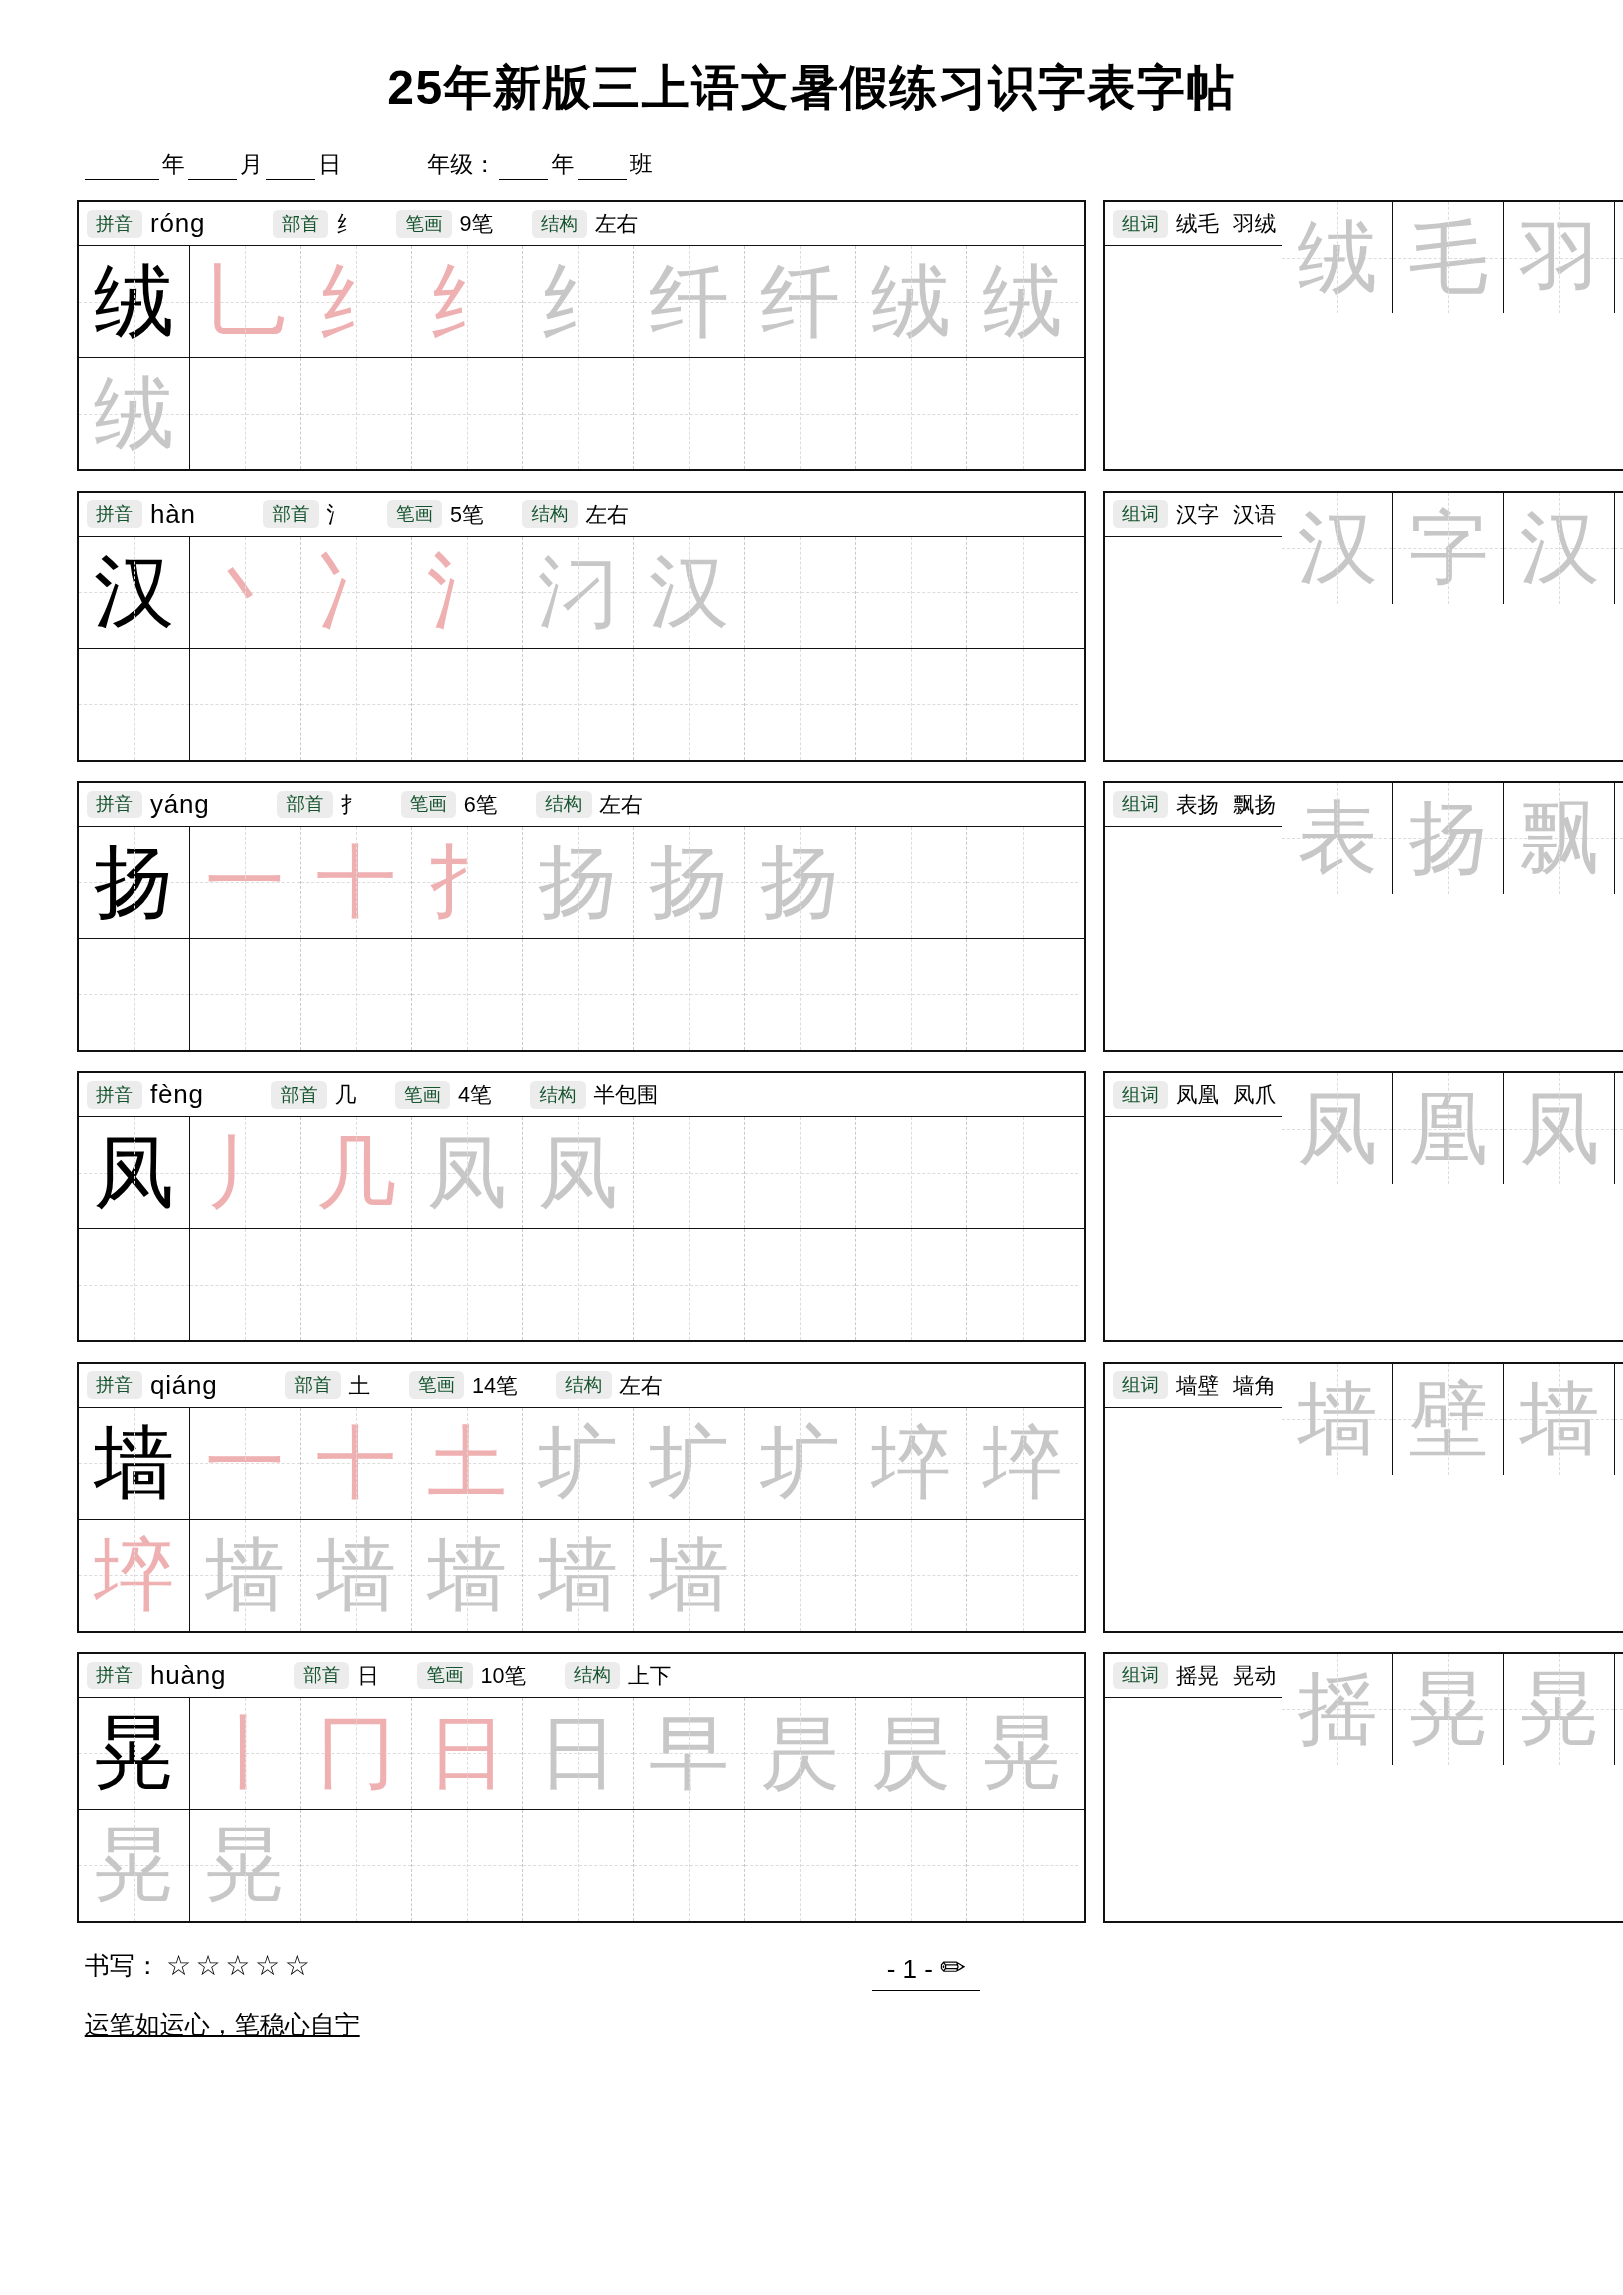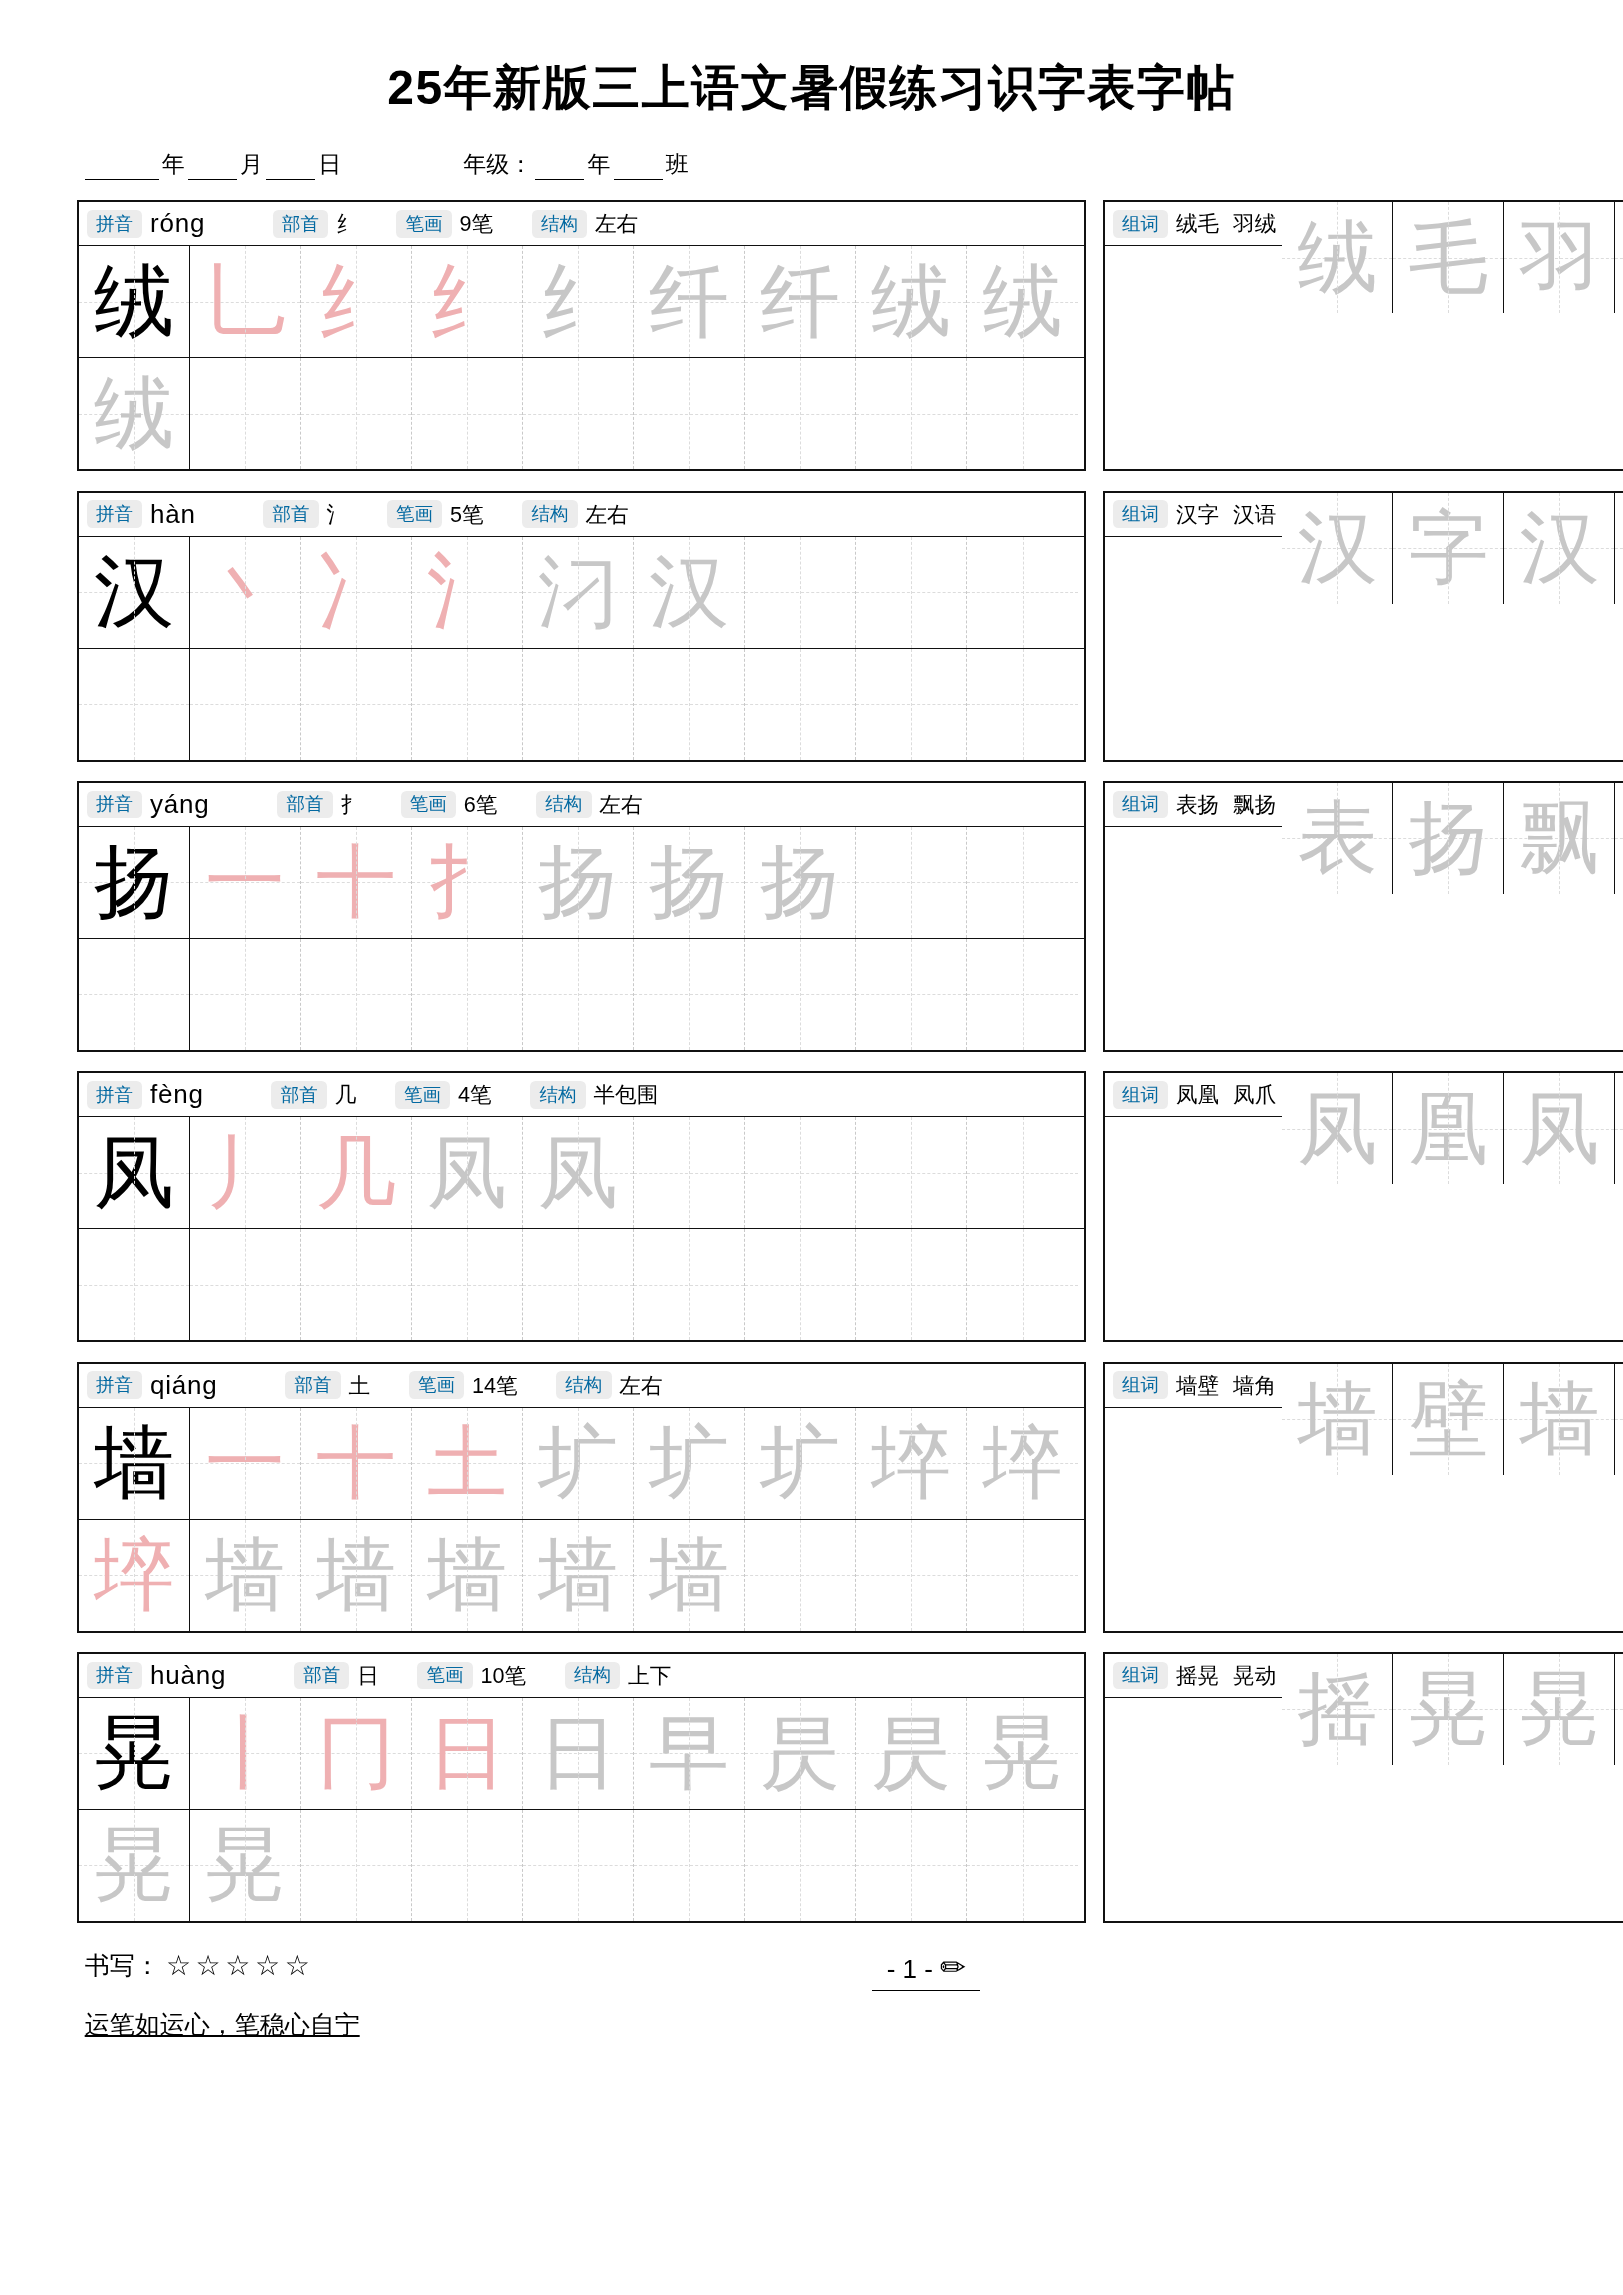--- a/index.html
+++ b/index.html
@@ -31,21 +31,21 @@
     font-family: "Liberation Sans", sans-serif;
   }
   .meta-row {
     display: flex;
     align-items: flex-end;
     font-size: 23px;
     padding: 12.4px 7.7px 20px 7.7px;
     gap: 0;
   }
   .meta-left { display: flex; align-items: flex-end; }
-  .meta-center { display: flex; align-items: flex-end; margin-left: 116px;}
+  .meta-center { display: flex; align-items: flex-end; margin-left: 80px;}
   .meta-right { display: flex; align-items: flex-end; margin-left: 54px; flex: 1; }
   .ul-s { display: inline-block; border-bottom: 1.5px solid #000; width: 74px; height: 23px; }
   .ul-xs { display: inline-block; border-bottom: 1.5px solid #000; width: 49px; height: 23px; }
   .ul-lg { display: inline-block; border-bottom: 1.5px solid #000; width: 386px; height: 23px; }
   .meta-lab { padding: 0 3.1px; }
 
   .rows { display: flex; flex-direction: column; gap: 19.3px; }
 
   .row {
     display: flex;
@@ -74,21 +74,21 @@
     font-size: 19.3px;
     padding-left: 7.7px;
     gap: 7.7px;
   }
   .tag {
     background: #ececec;
     border-radius: 5.4px;
     padding: 4.6px 9.3px;
     font-size: 18.5px;
     line-height: 1;
-    color: #0369a1;
+    color: #14532d;
     white-space: nowrap;
   }
   .info-val {
     font-size: 21.6px;
     white-space: nowrap;
     padding-right: 6.2px;
     text-align: right;
   }
   .pinyin-val {
     font-size: 26px;

